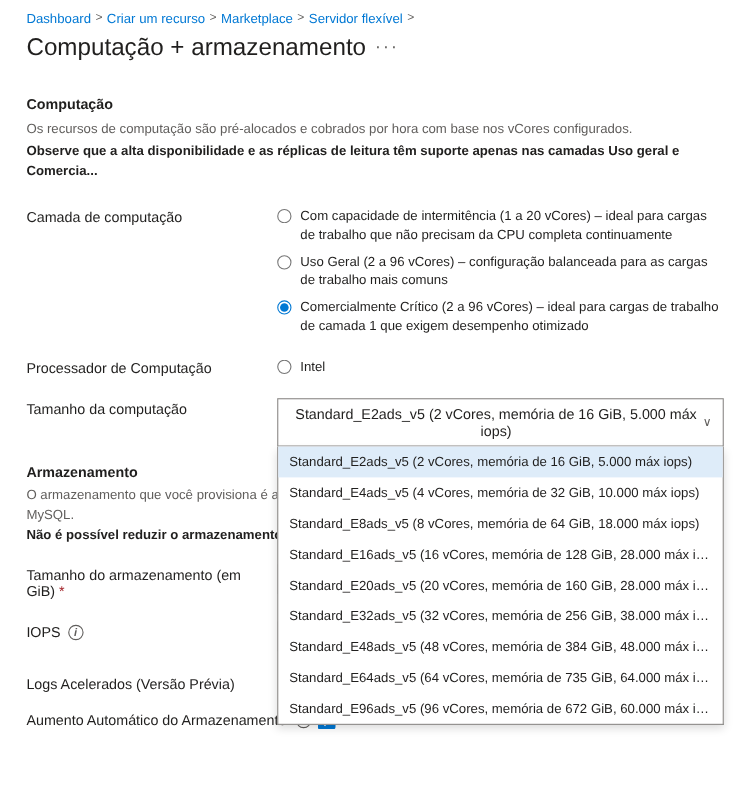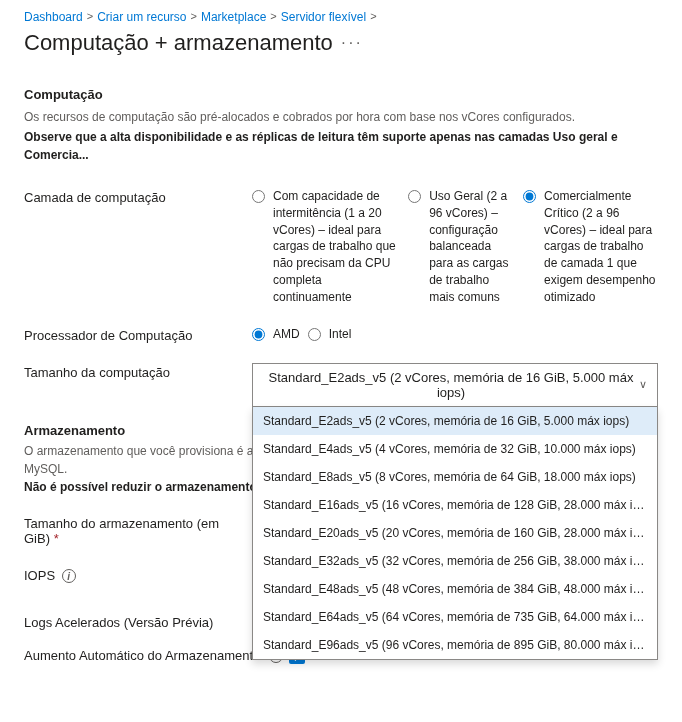--- a/index.html
+++ b/index.html
@@ -60,21 +60,21 @@
       gap: 28px;
     }
     .form-label {
       width: 200px;
       min-width: 200px;
       font-size: 13px;
       color: #201f1e;
       padding-top: 2px;
     }
     .form-control { flex: 1; }
-    .radio-group { display: flex; flex-direction: row; gap: 8px; }
+    .radio-group { display: flex; flex-direction: column; gap: 8px; }
     .radio-item {
       display: flex;
       align-items: flex-start;
       gap: 8px;
       font-size: 12px;
       color: #201f1e;
       line-height: 1.4;
     }
     .radio-item input[type="radio"] {
       margin-top: 2px;
@@ -212,24 +212,20 @@
           <span class="radio-text">Comercialmente Crítico (2 a 96 vCores) – ideal para cargas de trabalho de camada 1 que exigem desempenho otimizado</span>
         </label>
       </div>
     </div>
   </div>
 
   <div class="form-row">
     <div class="form-label">Processador de Computação</div>
     <div class="form-control">
       <div class="radio-group">
-        <label class="radio-item">
-          <input type="radio" name="processador" value="amd" checked="" style="">
-          <span class="radio-text">AMD</span>
-        </label>
         <label class="radio-item">
           <input type="radio" name="processador" value="intel" style="">
           <span class="radio-text">Intel</span>
         </label>
       </div>
     </div>
   </div>
 
   <div class="form-row">
     <div class="form-label">Tamanho da computação</div>
@@ -241,21 +237,21 @@
         </button>
         <div class="dropdown-menu">
           <div class="dropdown-item selected">Standard_E2ads_v5 (2 vCores, memória de 16 GiB, 5.000 máx iops)</div>
           <div class="dropdown-item">Standard_E4ads_v5 (4 vCores, memória de 32 GiB, 10.000 máx iops)</div>
           <div class="dropdown-item">Standard_E8ads_v5 (8 vCores, memória de 64 GiB, 18.000 máx iops)</div>
           <div class="dropdown-item">Standard_E16ads_v5 (16 vCores, memória de 128 GiB, 28.000 máx iops)</div>
           <div class="dropdown-item">Standard_E20ads_v5 (20 vCores, memória de 160 GiB, 28.000 máx iops)</div>
           <div class="dropdown-item">Standard_E32ads_v5 (32 vCores, memória de 256 GiB, 38.000 máx iops)</div>
           <div class="dropdown-item">Standard_E48ads_v5 (48 vCores, memória de 384 GiB, 48.000 máx iops)</div>
           <div class="dropdown-item">Standard_E64ads_v5 (64 vCores, memória de 735 GiB, 64.000 máx iops)</div>
-          <div class="dropdown-item">Standard_E96ads_v5 (96 vCores, memória de 895 GiB, 80.000 máx iops)</div>
+          <div class="dropdown-item">Standard_E96ads_v5 (96 vCores, memória de 672 GiB, 60.000 máx iops)</div>
         </div>
       </div>
     </div>
   </div>
 </div>
 
 <div class="storage-section">
   <div class="storage-title">Armazenamento</div>
   <div class="storage-desc">O armazenamento que você provisiona é a quantidade disponível para o servidor do Banco de Dados do Azure para MySQL.</div>
   <div class="storage-warn">Não é possível reduzir o armazenamento após a criação do servidor.</div>

